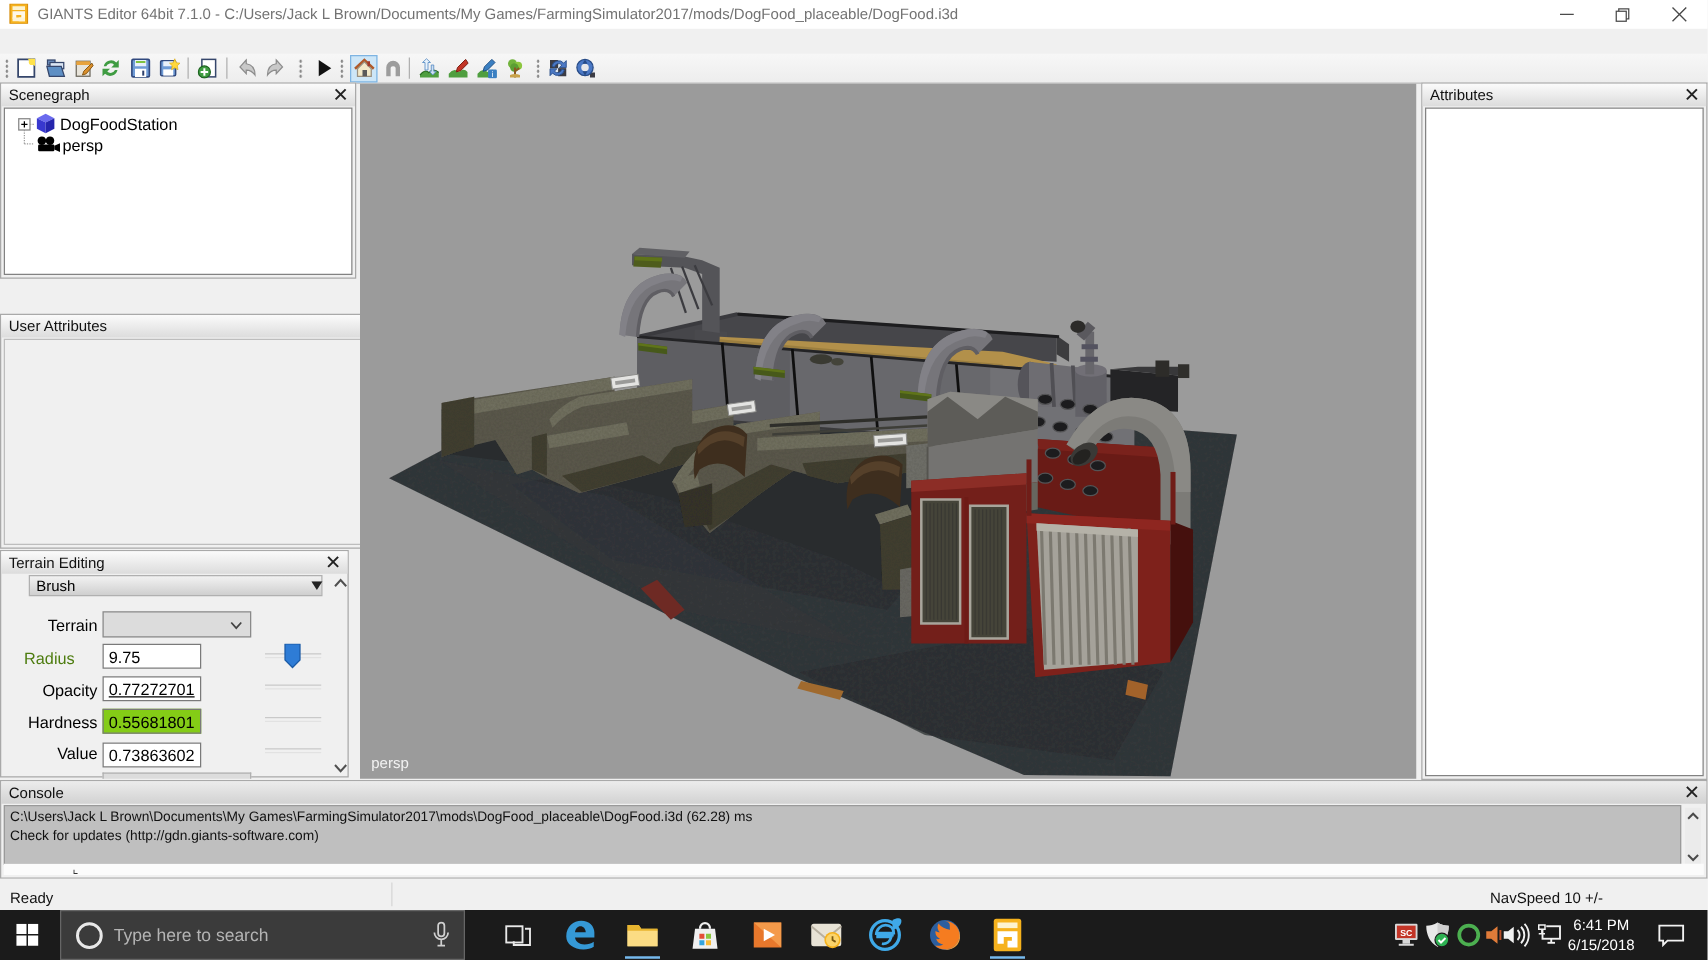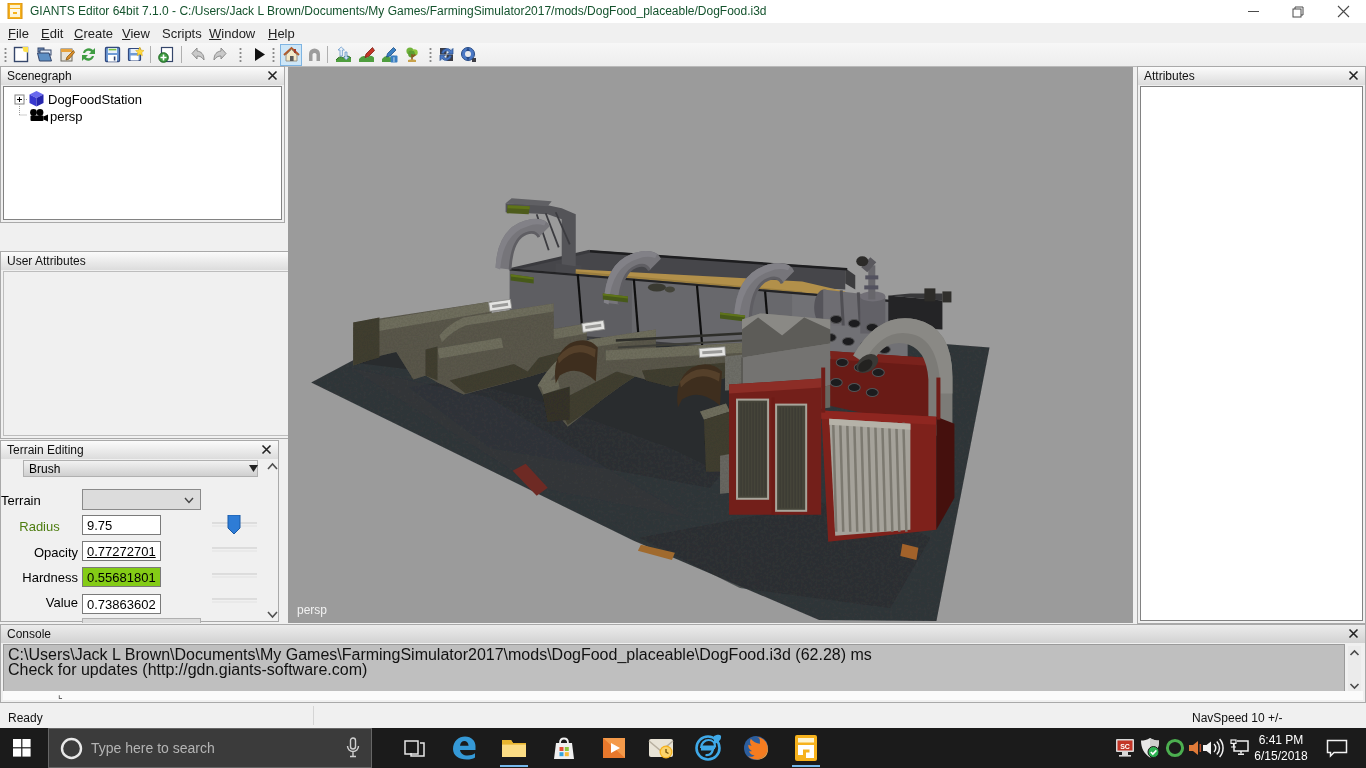--- a/index.html
+++ b/index.html
@@ -1,21 +1,21 @@
 <!DOCTYPE html>
 <html><head>
 <meta charset="utf-8">
 <style>
 * { margin:0; padding:0; box-sizing:border-box; }
 html,body { width:1366px; height:768px; overflow:hidden; font-family:"Liberation Sans",sans-serif; }
 #app { position:absolute; left:0; top:0; width:1366px; height:768px; background:#f0f0f0; }
 
 #titlebar { position:absolute; left:0; top:0; width:1366px; height:23px; background:#ffffff; }
 #titlebar .ticon { position:absolute; left:7px; top:3px; width:16px; height:16px; }
-#titlebar .ttext { position:absolute; left:30px; top:4px; font-size:12px; color:#14532d; }
+#titlebar .ttext { position:absolute; left:30px; top:4px; font-size:12px; color:#737373; }
 .winbtn { position:absolute; top:0; width:45px; height:23px; color:#333; }
 
 #menubar { position:absolute; left:0; top:23px; width:1366px; height:20px; background:#f0f0f0; font-size:13px; color:#222; }
 #menubar span.mi { position:absolute; top:3px; }
 
 #toolbar { position:absolute; left:0; top:43px; width:1366px; height:24px; background:linear-gradient(#f7f7f7,#ededed); border-bottom:1px solid #b9b9b9; }
 .tsep { position:absolute; top:3px; width:1px; height:17px; background:#b0b0b0; }
 .tgrip { position:absolute; top:4px; width:3px; height:16px; background-image:radial-gradient(circle,#8a8a8a 1px,transparent 1.2px); background-size:3px 4px; }
 .ticon16 { position:absolute; top:3px; width:17px; height:17px; }
 
@@ -29,21 +29,21 @@
 #ua-body { position:absolute; left:2px; top:19px; right:2px; bottom:2px; background:#f0f0f0; border:1px solid #bdbdbd; }
 #terrain { left:0; top:440px; width:279px; height:182px; }
 
 #viewport { position:absolute; left:288px; top:67px; width:845px; height:556px; background:#9b9b9b; }
 #vplabel { position:absolute; left:9px; bottom:6px; color:#f2f2f2; font-size:12px; }
 
 #attrpanel { left:1137px; top:66px; width:229px; height:558px; }
 #at-body { position:absolute; left:2px; top:19px; right:2px; bottom:2px; background:#ffffff; border:1px solid #828282; }
 
 #console { left:0; top:624px; width:1366px; height:79px; border:1px solid #a9a9a9; }
-#con-body { position:absolute; left:2px; top:19px; right:20px; height:48px; background:#bfbfbf; border:1px solid #9a9a9a; font-size:16px; color:#111; padding:2px 4px; line-height:15px; }
+#con-body { position:absolute; left:2px; top:19px; right:20px; height:48px; background:#bfbfbf; border:1px solid #9a9a9a; font-size:11px; color:#111; padding:2px 4px; line-height:15px; }
 #con-input { position:absolute; left:2px; bottom:2px; right:2px; height:9px; background:#fbfbfb; }
 
 #statusbar { position:absolute; left:0; top:703px; width:1366px; height:25px; background:#f0f0f0; font-size:12px; color:#111; }
 
 #taskbar { position:absolute; left:0; top:728px; width:1366px; height:40px; background:#1b1b1b; }
 #searchbox { position:absolute; left:48px; top:0px; width:324px; height:40px; background:#3b3b3b; border:1px solid #666; }
 #searchbox .stext { position:absolute; left:42px; top:11px; font-size:14px; color:#b4b4b4; }
 .tbicon { position:absolute; top:4px; width:32px; height:32px; }
 .trayicon { position:absolute; top:10px; }
 #clock { position:absolute; left:1251px; top:4px; width:60px; color:#fff; font-size:12px; text-align:center; line-height:16px; }
@@ -67,29 +67,20 @@
       </svg>
     <svg class="winbtn" style="right:45px" viewBox="0 0 45 23">
         <rect x="17" y="9" width="8" height="8" fill="none" stroke="#4a4a4a"></rect>
         <path d="M19 9 V7 H27 V15 H25" fill="none" stroke="#4a4a4a"></path>
       </svg>
     <svg class="winbtn" style="right:0px" viewBox="0 0 45 23">
         <path d="M17 6 L28 17 M28 6 L17 17" stroke="#4a4a4a" stroke-width="1.1"></path>
       </svg>
   </div>
 
-  <div id="menubar">
-    <span class="mi" style="left:8px"><span class="ulined">F</span>ile</span>
-    <span class="mi" style="left:41px"><span class="ulined">E</span>dit</span>
-    <span class="mi" style="left:74px"><span class="ulined">C</span>reate</span>
-    <span class="mi" style="left:122px"><span class="ulined">V</span>iew</span>
-    <span class="mi" style="left:162px">Scripts</span>
-    <span class="mi" style="left:209px"><span class="ulined">W</span>indow</span>
-    <span class="mi" style="left:268px"><span class="ulined">H</span>elp</span>
-  </div>
 
   <div id="toolbar">
     <div class="tgrip" style="left:4px"></div>
     <svg class="ticon16" style="left:13px" viewBox="0 0 17 17">
         <rect x="1.5" y="1.5" width="13" height="14" fill="#fff" stroke="#35466b" stroke-width="1.4"></rect>
         <path d="M9 1 L15 1 L15 7 Z" fill="#ffe24a"></path>
         <circle cx="12.5" cy="3.5" r="2.5" fill="#ffe24a"></circle>
       </svg>
     <svg class="ticon16" style="left:36px" viewBox="0 0 17 17">
         <rect x="2" y="2" width="6" height="4" fill="#7092c1" stroke="#35466b"></rect>
@@ -236,21 +227,21 @@
       </svg>
     <div style="position:absolute;left:2px;top:19px;right:20px;height:17px;background:linear-gradient(#f2f2f2,#cfcfcf);border:1px solid #b0b0b0;font-size:12px;padding:1px 0 0 5px;margin-left:20px;">Brush</div>
     <svg style="position:absolute;left:248px;top:24px" width="10" height="8">
         <path d="M0 0 h9 L4.5 7 Z" fill="#222"></path>
       </svg>
 
     <svg style="position:absolute;left:265px;top:20px" width="13" height="160">
       <path d="M2 8 L6.5 3 L11 8" fill="none" stroke="#505050" stroke-width="1.6"></path>
       <path d="M2 151 L6.5 156 L11 151" fill="none" stroke="#505050" stroke-width="1.6"></path>
     </svg>
-    <div style="position:absolute;left:0;top:52px;width:77px;font-size:13px;color:#000">Terrain</div>
+    <div style="position:absolute;left:0;top:52px;width:77px;text-align:right;font-size:13px;color:#000">Terrain</div>
     <div style="position:absolute;left:0;top:78px;width:77px;text-align:center;font-size:13px;color:#4d7c0f">Radius</div>
     <div style="position:absolute;left:0;top:104px;width:77px;text-align:right;font-size:13px;color:#000">Opacity</div>
     <div style="position:absolute;left:0;top:129px;width:77px;text-align:right;font-size:13px;color:#000">Hardness</div>
     <div style="position:absolute;left:0;top:154px;width:77px;text-align:right;font-size:13px;color:#000">Value</div>
     <div style="position:absolute;left:81px;top:48px;width:119px;height:21px;background:#dcdcdc;border:1px solid #8a8a8a;">
       <svg style="position:absolute;right:6px;top:7px" width="10" height="7">
           <path d="M1 1 L5 5.5 L9 1" fill="none" stroke="#444" stroke-width="1.4"></path>
         </svg>
     </div>
     <div style="position:absolute;left:81px;top:74px;width:79px;height:20px;background:#fff;border:1px solid #7a7a7a;font-size:13px;padding:2px 0 0 4px;">9.75</div>

